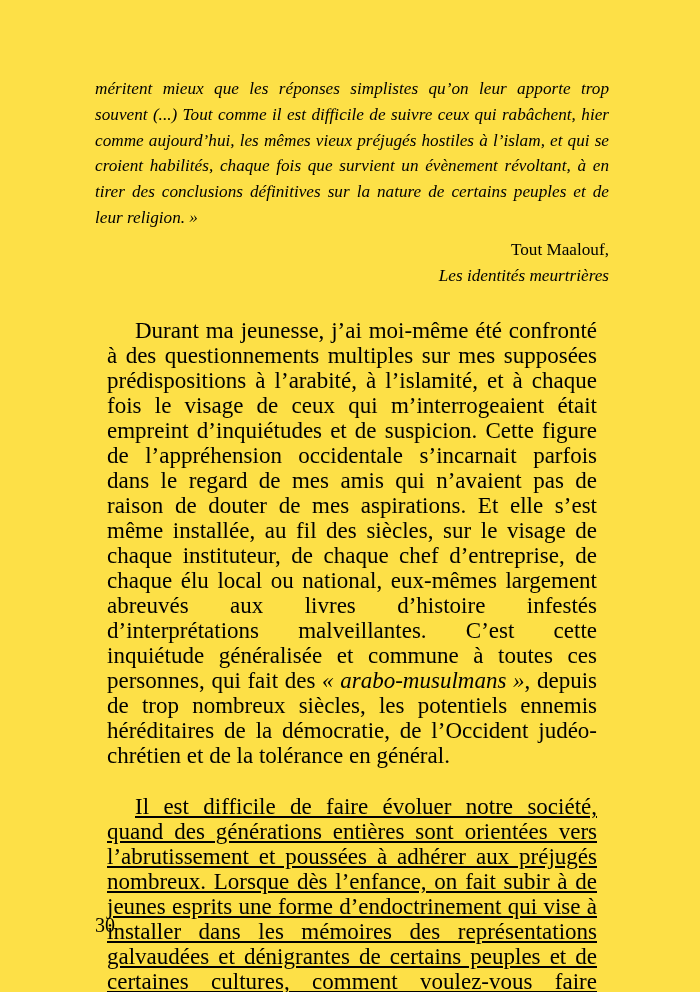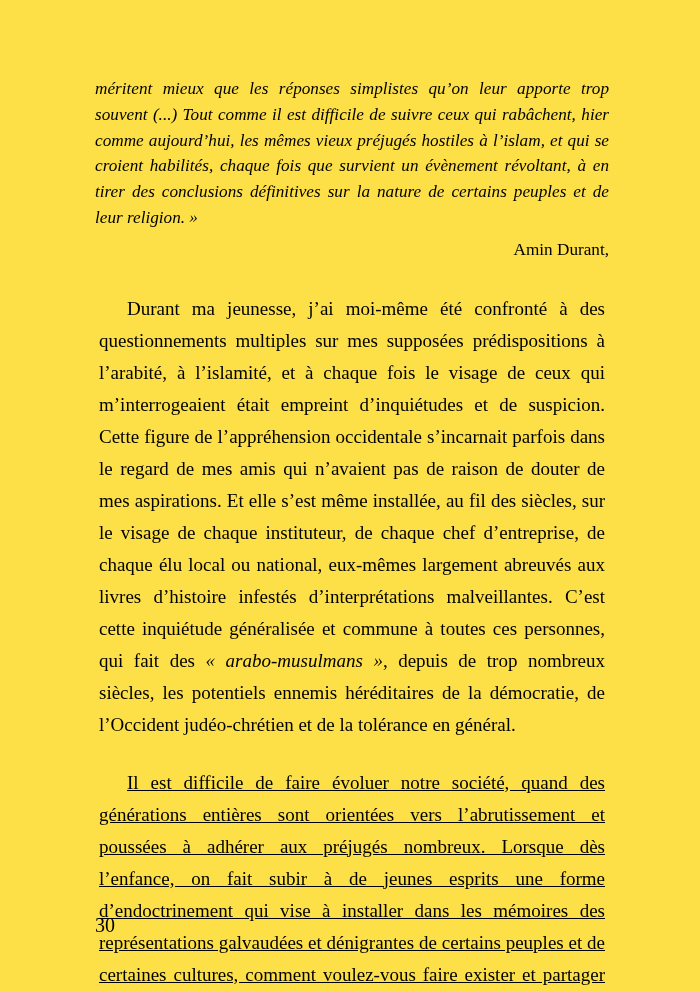--- a/index.html
+++ b/index.html
@@ -55,26 +55,26 @@
   .attribution .author {
     display: block;
     font-style: normal;
   }
   .attribution .work {
     display: block;
     font-style: italic;
   }
 
   .body-par {
-    font-size: 19px;
-    line-height: 32px;
+    font-size: 23px;
+    line-height: 25px;
     text-align: justify;
     text-justify: inter-word;
     text-indent: 28px;
-    margin: 4px;
+    margin: 12px;
     hyphens: none;
   }
   .body-par.first {
     margin-top: 30px;
   }
   .body-par + .body-par {
     margin-top: 26px;
     text-decoration: underline;
   }
 
@@ -96,21 +96,22 @@
 
 <div class="page">
 
   <div class="text-block">
 
     <blockquote class="quote">
       <span>méritent mieux que les réponses simplistes qu’on leur apporte trop souvent (...) Tout comme il est difficile de suivre ceux qui rabâchent, hier comme aujourd’hui, les mêmes vieux préjugés hostiles à l’islam, et qui se croient habilités, chaque fois que survient un évènement révoltant, à en tirer des conclusions définitives sur la nature de certains peuples et de leur religion. »</span>
     </blockquote>
 
     <div class="attribution">
-      <span class="author">Amin Durant,</span>
+      <span class="author">Tout Maalouf,</span>
+      <span class="work">Les identités meurtrières</span>
     </div>
 
     <p class="body-par first">
       <span>Durant ma jeunesse, j’ai moi-même été confronté à des questionnements multiples sur mes supposées prédispositions à l’arabité, à l’islamité, et à chaque fois le visage de ceux qui m’interrogeaient était empreint d’inquiétudes et de suspicion. Cette figure de l’appréhension occidentale s’incarnait parfois dans le regard de mes amis qui n’avaient pas de raison de douter de mes aspirations. Et elle s’est même installée, au fil des siècles, sur le visage de chaque instituteur, de chaque chef d’entreprise, de chaque élu local ou national, eux-mêmes largement abreuvés aux livres d’histoire infestés d’interprétations malveillantes. C’est cette inquiétude généralisée et commune à toutes ces personnes, qui fait des </span><i>« arabo-musulmans »</i><span>, depuis de trop nombreux siècles, les potentiels ennemis héréditaires de la démocratie, de l’Occident judéo-chrétien et de la tolérance en général.</span>
     </p>
 
     <p class="body-par">
       <span>Il est difficile de faire évoluer notre société, quand des générations entières sont orientées vers l’abrutissement et poussées à adhérer aux préjugés nombreux. Lorsque dès l’enfance, on fait subir à de jeunes esprits une forme d’endoctrinement qui vise à installer dans les mémoires des représentations galvaudées et dénigrantes de certains peuples et de certaines cultures, comment voulez-vous faire exister et partager les valeurs de la République que sont notamment l’égalité et la fraternité ? Depuis trop longtemps, on dispense dans notre pays un savoir tronqué, qui invite les uns à être reconnus comme les descendants de démocrates conquérants et éclairés, et les autres à</span>
     </p>
 

